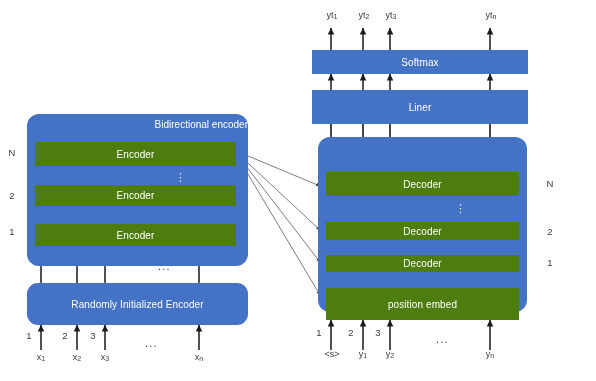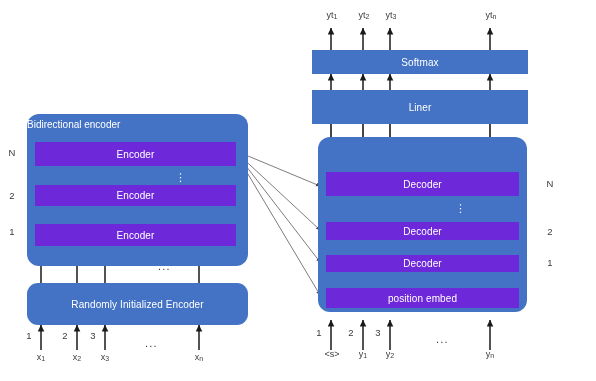--- a/index.html
+++ b/index.html
@@ -11,23 +11,23 @@
 
   
   .panel{
     position:absolute;background:#4472C4;border-radius:12px;
   }
   .bar{
     position:absolute;border-radius:0;display:flex;align-items:center;justify-content:center;
     color:#ffffff;font-size:10px;letter-spacing:.1px;white-space:nowrap;
   }
   .bar.blue{background:#4472C4;}
-  .bar.orange{background:#6d28d9;}
+  .bar.orange{background:#4d7c0f;}
   .panel-title{
-    position:absolute;color:#ffffff;font-size:10px;text-align:left;line-height:12px;
+    position:absolute;color:#ffffff;font-size:10px;text-align:right;line-height:12px;
     white-space:pre-line;
   }
   .lbl{
     position:absolute;color:#3b3b3b;font-size:9.5px;text-align:center;white-space:nowrap;
   }
   .lbl.small{font-size:9px;}
   .dots-h{
     position:absolute;color:#3b3b3b;font-size:11px;letter-spacing:1.2px;line-height:1;
   }
   .dots-v{
@@ -176,21 +176,21 @@
 
   <div class="bar blue" style="left:312px;top:50px;width:216px;height:24px;">Softmax</div>
   <div class="bar blue" style="left:312px;top:90px;width:216px;height:34px;">Liner</div>
 
   <div class="panel" style="left:318px;top:137px;width:209px;height:175px;"></div>
 
   <div class="bar orange" style="left:326px;top:172px;width:193px;height:24px;">Decoder</div>
   <div class="dots-v" style="left:455px;top:203px;">⋮</div>
   <div class="bar orange" style="left:326px;top:222px;width:193px;height:18px;">Decoder</div>
   <div class="bar orange" style="left:326px;top:255px;width:193px;height:17px;">Decoder</div>
-  <div class="bar orange" style="left:326px;top:288px;width:193px;height:20px;">position embed</div>
+  <div class="bar orange" style="left:326px;top:288px;width:193px;height:32px;">position embed</div>
 
   <div class="lbl" style="left:542px;top:178px;width:16px;">N</div>
   <div class="lbl" style="left:542px;top:226px;width:16px;">2</div>
   <div class="lbl" style="left:542px;top:257px;width:16px;">1</div>
 
   <div class="lbl" style="left:312px;top:327px;width:14px;">1</div>
   <div class="lbl" style="left:344px;top:327px;width:14px;">2</div>
   <div class="lbl" style="left:371px;top:327px;width:14px;">3</div>
   <div class="dots-h" style="left:436px;top:334px;">...</div>
 

